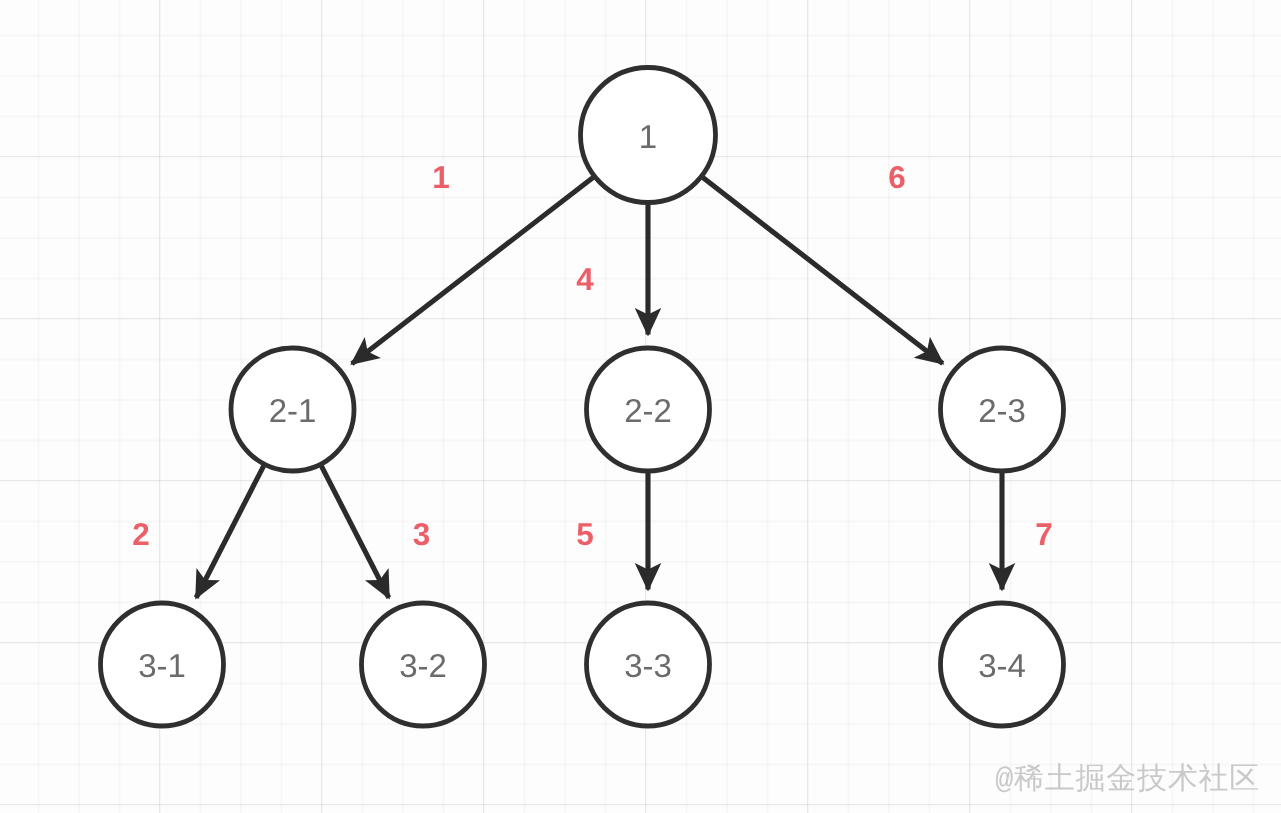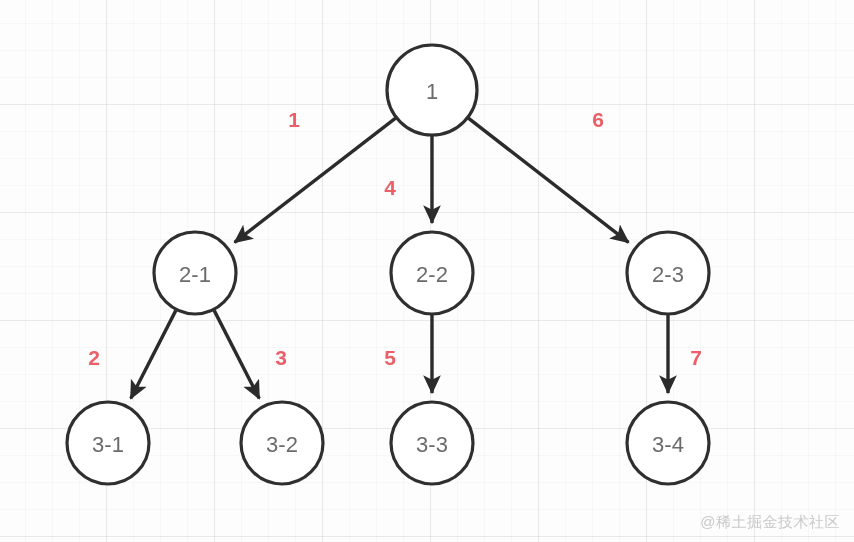--- a/index.html
+++ b/index.html
@@ -62,22 +62,22 @@
     font-family: "Liberation Sans", sans-serif;
     font-size: 21px;
     font-weight: bold;
     text-anchor: middle;
     dominant-baseline: central;
   }
   .watermark-text {
     position: absolute;
     right: 14px;
     bottom: 10px;
-    font-family: Liberation Sans, sans-serif;
-    font-size: 15px;
+    font-family: Liberation Mono, monospace;
+    font-size: 20px;
     color: #c9c9c9;
     letter-spacing: 0.5px;
     user-select: none;
   }
 </style>
 </head>
 <body>
 
 <div id="canvas">
 

